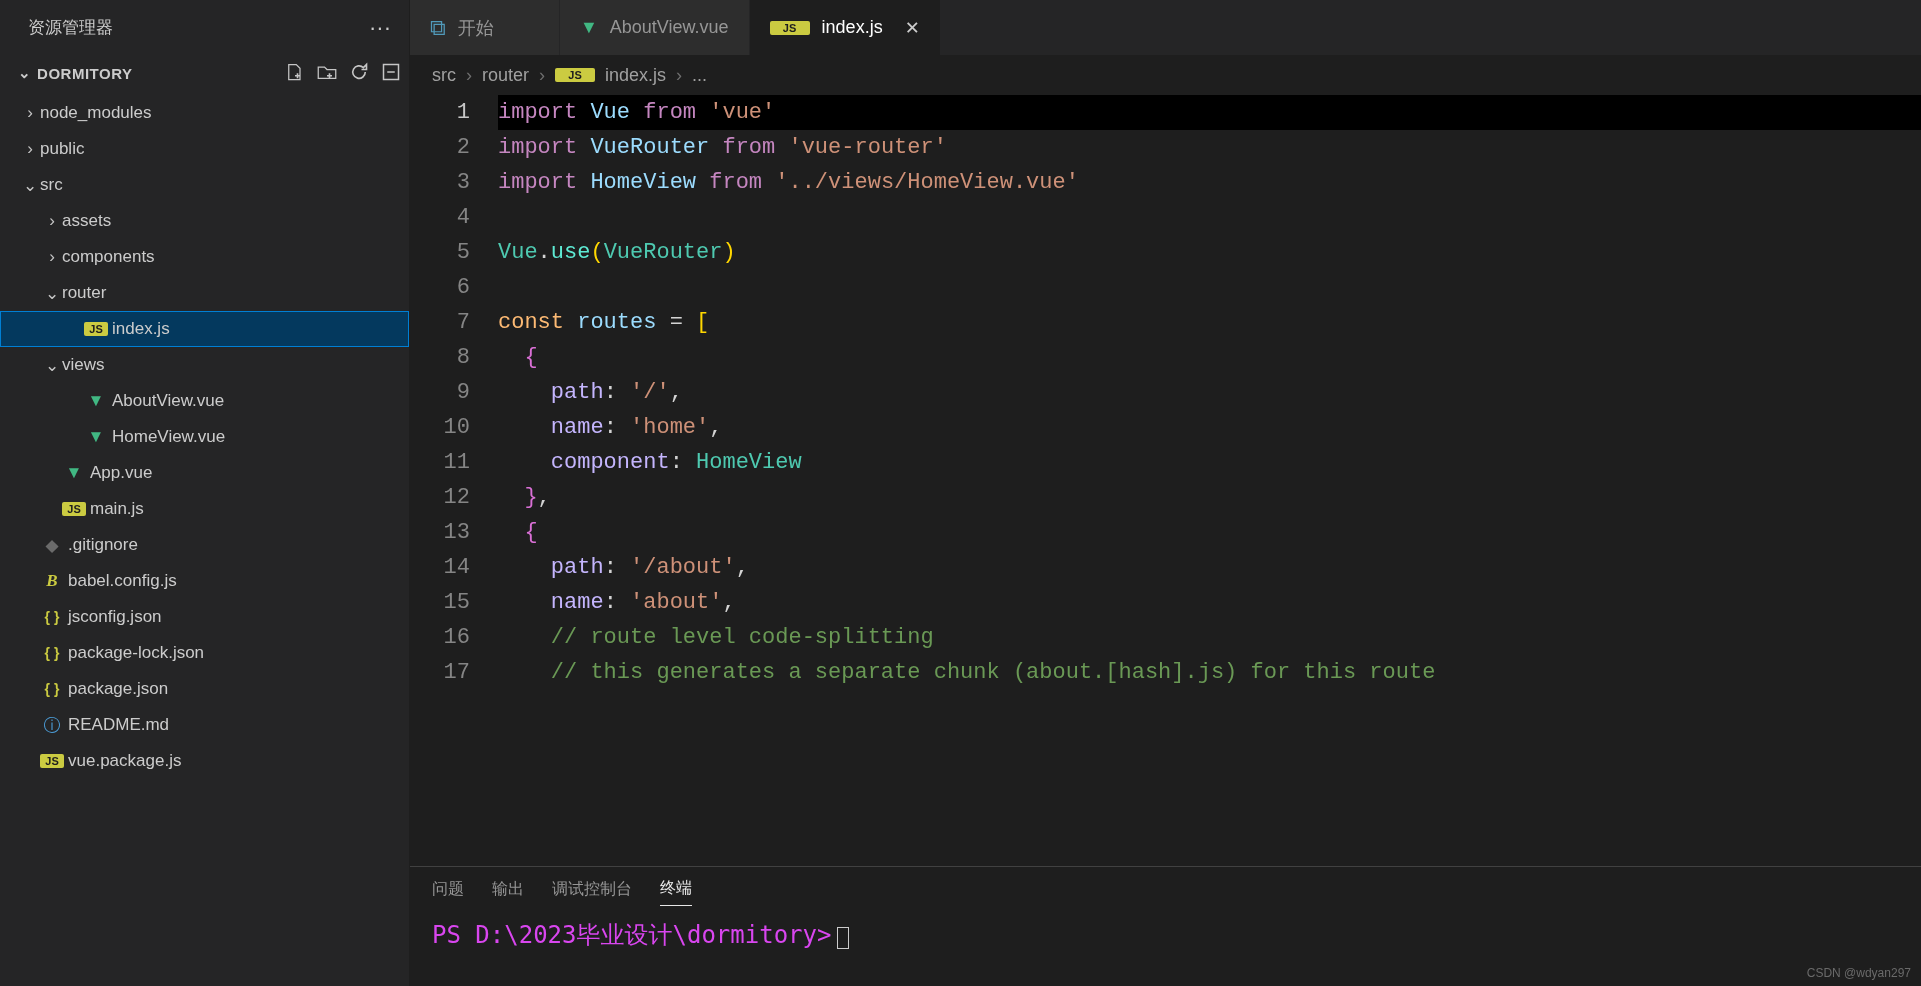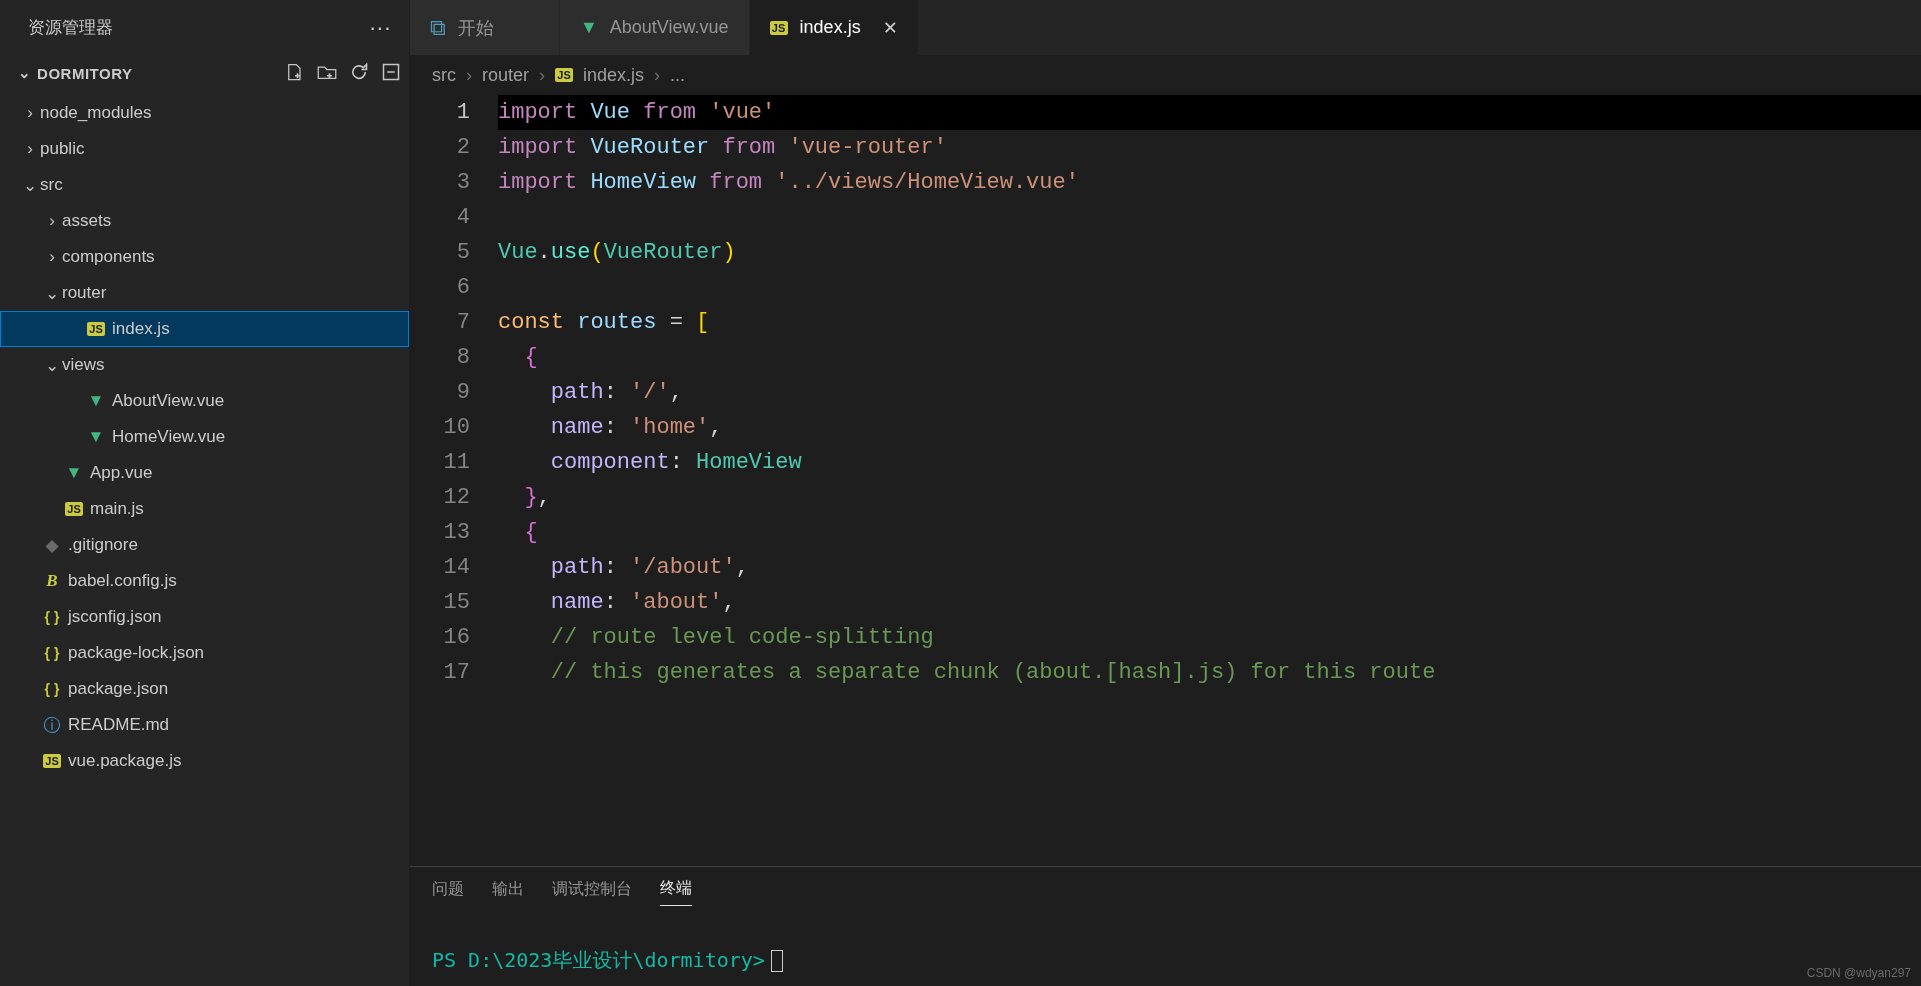--- a/index.html
+++ b/index.html
@@ -64,21 +64,21 @@
 }
 .tree-item.selected {
   background: #04395e;
   outline: 1px solid #007fd4;
   outline-offset: -1px;
 }
 .tree-item .indent { display: inline-block; }
 .tree-item .twisty { width: 20px; text-align: center; color: #c5c5c5; }
 .tree-item .icon { width: 24px; display: inline-flex; align-items: center; justify-content: center; margin-right: 4px; }
 .icon-vue { color: #41b883; font-weight: bold; }
-.icon-js { background: #cbcb41; color: #1e1e1e; font-size: 11px; font-weight: bold; padding: 1px 2px; border-radius: 2px; width: 18px; text-align: center; }
+.icon-js { background: #cbcb41; color: #1e1e1e; font-size: 11px; font-weight: bold; padding: 1px 2px; border-radius: 2px; width: 40px; text-align: center; }
 .icon-json { color: #cbcb41; font-weight: bold; font-size: 14px; }
 .icon-git { color: #6b6b6b; }
 .icon-babel { color: #cbcb41; font-style: italic; font-weight: bold; font-family: serif; }
 .icon-readme { color: #4b9cd6; }
 
 .main {
   flex: 1;
   display: flex;
   flex-direction: column;
   background: #1e1e1e;
@@ -152,39 +152,38 @@
 .tok-brace2 { color: #da70d6; }
 .tok-comment { color: #6a9955; }
 .guide { color: #404040; }
 
 .panel {
   height: 120px;
   border-top: 1px solid #414141;
   background: #1e1e1e;
   display: flex;
   flex-direction: column;
-  gap: 28px;
 }
 .panel-tabs {
   height: 44px;
   display: flex;
   align-items: center;
   gap: 28px;
   padding: 0 22px;
   font-size: 16px;
   color: #969696;
 }
 .panel-tab { cursor: pointer; padding: 6px 0; }
 .panel-tab.active { color: #e7e7e7; border-bottom: 1px solid #e7e7e7; }
 .terminal {
   flex: 1;
   padding: 8px 22px;
   font-family: "Consolas", monospace;
-  font-size: 20px;
-  color: #14b8a6;
+  font-size: 24px;
+  color: #d946ef;
 }
 .cursor-box {
   display: inline-block;
   width: 12px;
   height: 22px;
   border: 1px solid #cccccc;
   vertical-align: text-bottom;
   margin-left: 6px;
 }
 .watermark {

